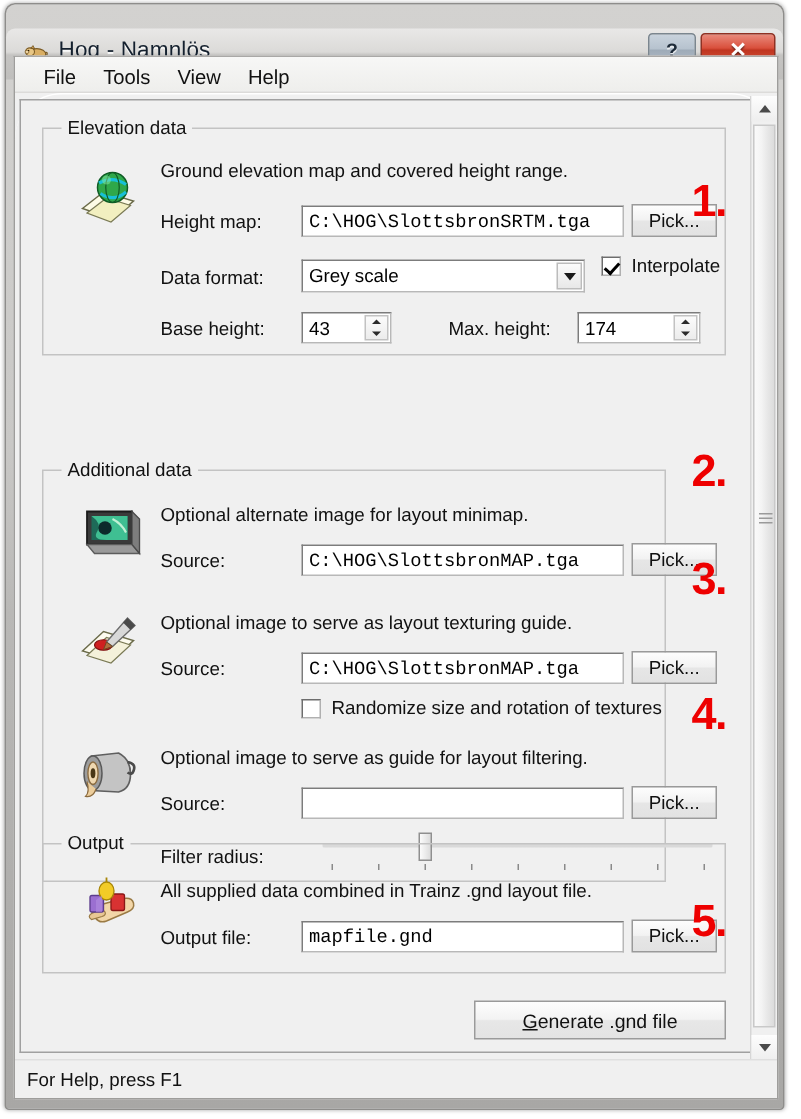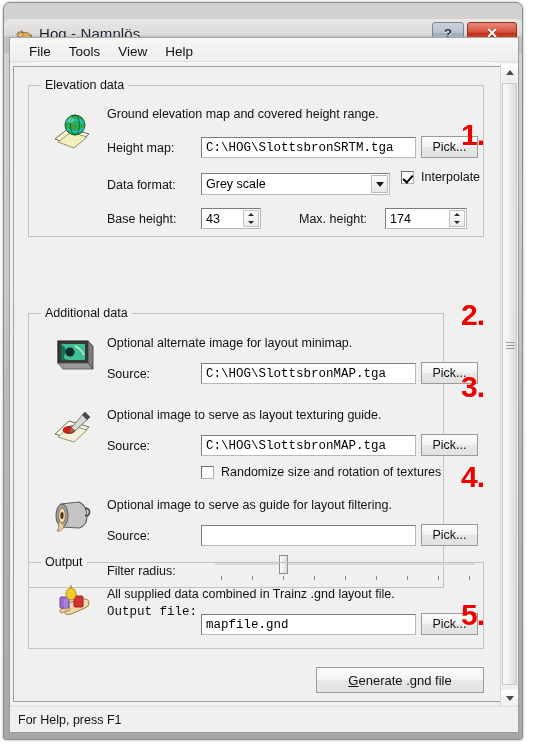--- a/index.html
+++ b/index.html
@@ -549,21 +549,21 @@
                 <path d="M14 28 q-4 -5 1 -7 l18 -5 q6 -1 7 3 q1 4 -4 6 l-14 6 q-5 2 -8 -3 Z" fill="#f2d6a8" stroke="#9a7a44" stroke-width="1"></path>
                 <path d="M12 30 q-3 -2 0 -4 l5 -2 q3 -1 4 1 q1 2 -2 3 Z" fill="#e9c794" stroke="#9a7a44" stroke-width="0.8"></path>
                 <rect x="11" y="14" width="9" height="11" rx="1.3" fill="#9b6fd1" stroke="#5c3c8d" stroke-width="0.9"></rect>
                 <rect x="25" y="13" width="9" height="11" rx="1.3" fill="#d93232" stroke="#8b1818" stroke-width="0.9"></rect>
                 <ellipse cx="22" cy="11" rx="5" ry="6" fill="#f2cb27" stroke="#a88608" stroke-width="0.9"></ellipse>
                 <path d="M22 5 l0 -3" stroke="#a88608" stroke-width="1.2"></path>
                 <path d="M15 17 l4 -3 l0 11 l-4 0 Z" fill="#b38ee0" opacity="0.6"></path>
               </svg>
             </span>
             <span class="desc" style="left:78px; top:24px;">All supplied data combined in Trainz .gnd layout file.</span>
-            <span class="lbl" style="left:78px; top:42px;font-family:Liberation Mono, monospace;">Output file:</span>
+            <span class="lbl" style="left:78px; top:55px;">Output file:</span>
             <div class="tf" style="left:172px; top:51px; width:215px;">mapfile.gnd</div>
             <div class="btn" style="left:392px; top:50px; width:57px;">Pick...</div>
           </div>
 
           <div class="generate-btn" style="left:302px; top:600px; width:168px;">
             <u>G</u>
               <span>enerate .gnd file</span>
           </div>
 
         </div>

